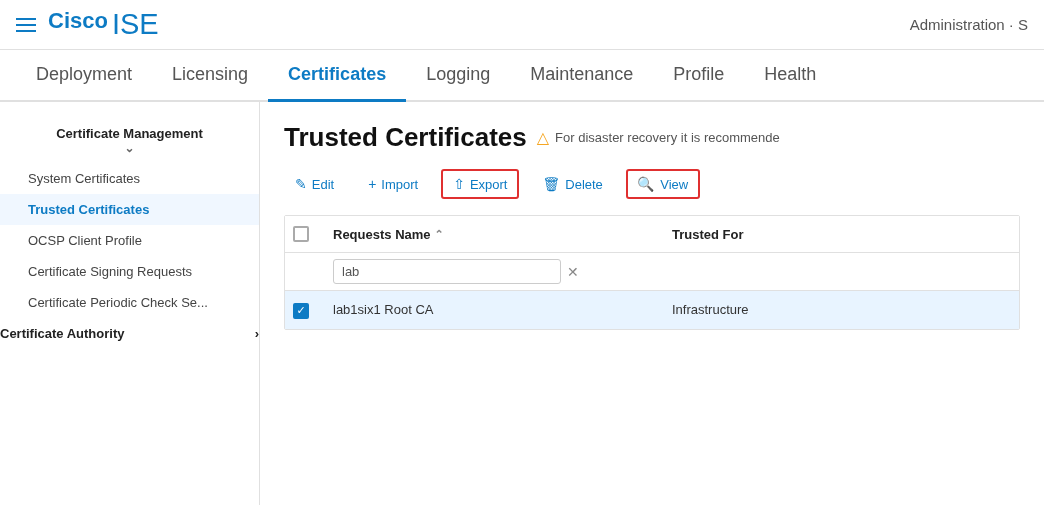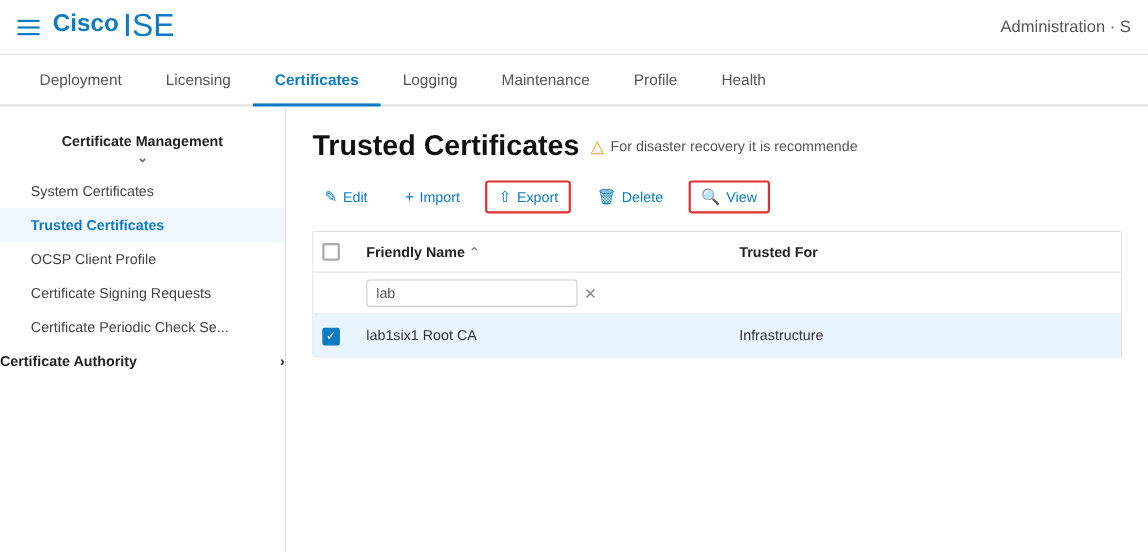--- a/index.html
+++ b/index.html
@@ -27,21 +27,21 @@
       display: flex;
       align-items: flex-end;
       border-bottom: 2px solid #e0e0e0;
       padding: 0 16px;
       background: #fff;
     }
     .nav-tab {
       padding: 14px 20px;
       cursor: pointer;
       color: #555;
-      font-size: 14px;
+      font-size: 18px;
       border-bottom: 3px solid transparent;
       margin-bottom: -2px;
       white-space: nowrap;
     }
     .nav-tab.active {
       color: #0d7bc4;
       border-bottom: 3px solid #0d7bc4;
       font-weight: 600;
     }
 
@@ -176,21 +176,21 @@
       border-bottom: 1px solid #e0e0e0;
       padding: 6px 8px;
       background: #fff;
       align-items: center;
     }
     .filter-input {
       border: 1px solid #ccc;
       border-radius: 3px;
       padding: 4px 8px;
       font-size: 13px;
-      width: 192px;
+      width: 228px;
       color: #555;
       outline: none;
     }
     .filter-clear { color: #888; cursor: pointer; margin-left: 6px; font-size: 14px; }
 
     
     .data-row {
       display: grid;
       grid-template-columns: 40px 1fr 1fr;
       padding: 10px 8px;
@@ -306,21 +306,21 @@
       </button>
     </div>
 
     <div class="table-wrapper">
 
       <div class="table-header-row">
         <div class="table-header-cell">
           <div class="checkbox-unchecked"></div>
         </div>
         <div class="table-header-cell">
-          <span>Friendly Name</span>
+          <span>Requests Name</span>
           <span class="sort-arrow">⌃</span>
         </div>
         <div class="table-header-cell">
           <span>Trusted For</span>
         </div>
       </div>
 
       <div class="filter-row">
         <div></div>
         <div style="display:flex;align-items:center;">

